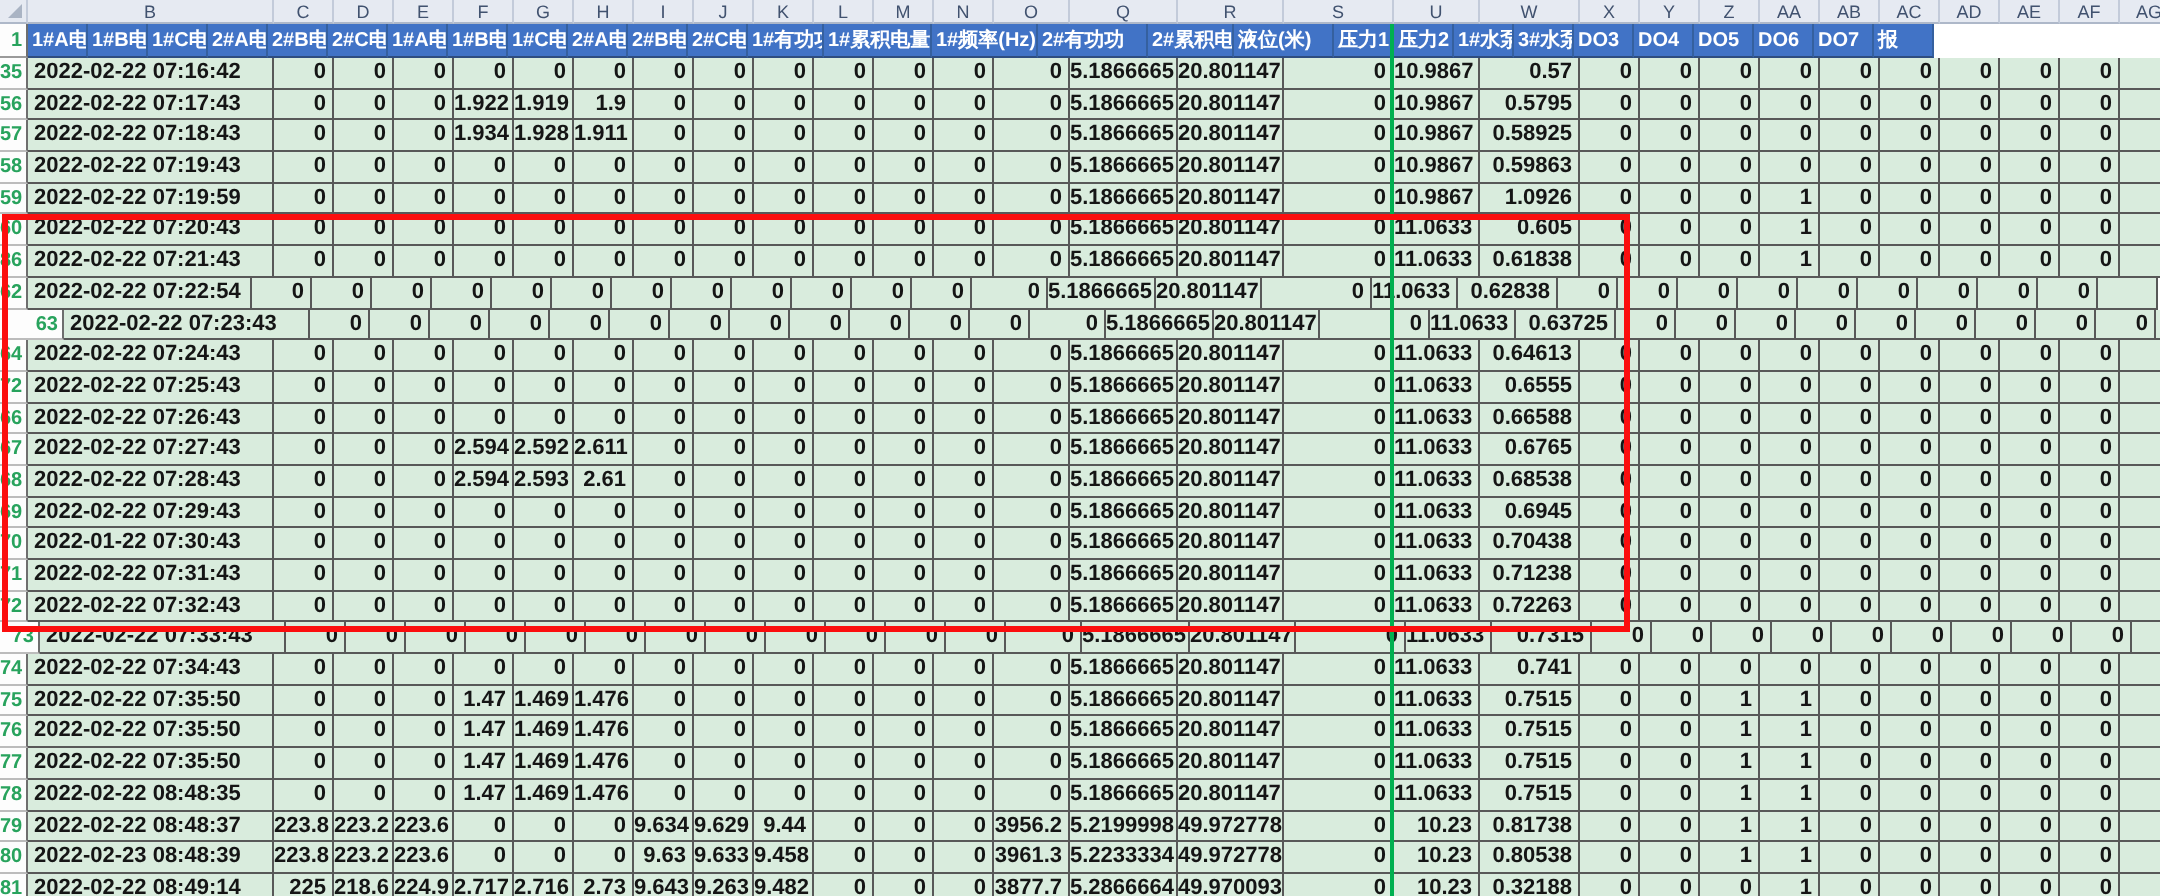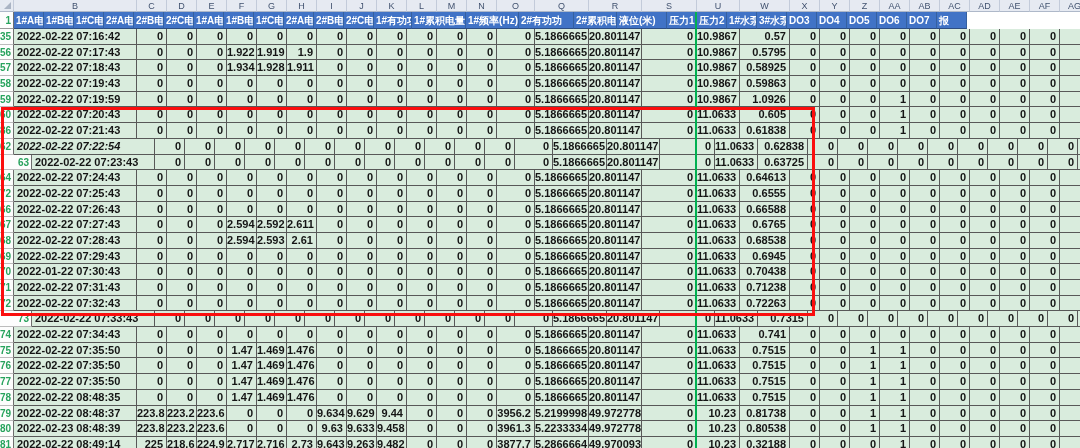--- a/index.html
+++ b/index.html
@@ -350,21 +350,21 @@
         <div class="cell" style="width: 30px;">1</div>
         <div class="cell" style="width: 30px;">0</div>
         <div class="cell" style="width: 30px;">0</div>
         <div class="cell" style="width: 30px;">0</div>
         <div class="cell" style="width: 30px;">0</div>
         <div class="cell" style="width: 30px;">0</div>
         <div class="cell" style="width: 30px;"></div>
       </div>
       <div class="row data-row">
         <div class="rn" style="width: 14px;">62</div>
-        <div class="cell time" style="width: 141px; font-style: italic;">2022-02-22 07:22:54</div>
+        <div class="cell time" style="width: 112px;">2022-02-22 07:22:54</div>
         <div class="cell" style="width: 30px;">0</div>
         <div class="cell" style="width: 30px;">0</div>
         <div class="cell" style="width: 30px;">0</div>
         <div class="cell" style="width: 30px;">0</div>
         <div class="cell" style="width: 30px;">0</div>
         <div class="cell" style="width: 30px;">0</div>
         <div class="cell" style="width: 30px;">0</div>
         <div class="cell" style="width: 30px;">0</div>
         <div class="cell" style="width: 30px;">0</div>
         <div class="cell" style="width: 30px;">0</div>
@@ -701,21 +701,21 @@
         <div class="cell" style="width: 30px;">0</div>
         <div class="cell" style="width: 30px;">0</div>
         <div class="cell" style="width: 30px;">0</div>
         <div class="cell" style="width: 30px;">0</div>
         <div class="cell" style="width: 30px;">0</div>
         <div class="cell" style="width: 30px;">0</div>
         <div class="cell" style="width: 30px;">0</div>
         <div class="cell" style="width: 30px;"></div>
       </div>
       <div class="row data-row">
-        <div class="rn" style="width: 32px;">73</div>
+        <div class="rn" style="width: 20px;">73</div>
         <div class="cell time" style="width: 123px;">2022-02-22 07:33:43</div>
         <div class="cell" style="width: 30px;">0</div>
         <div class="cell" style="width: 30px;">0</div>
         <div class="cell" style="width: 30px;">0</div>
         <div class="cell" style="width: 30px;">0</div>
         <div class="cell" style="width: 30px;">0</div>
         <div class="cell" style="width: 30px;">0</div>
         <div class="cell" style="width: 30px;">0</div>
         <div class="cell" style="width: 30px;">0</div>
         <div class="cell" style="width: 30px;">0</div>

